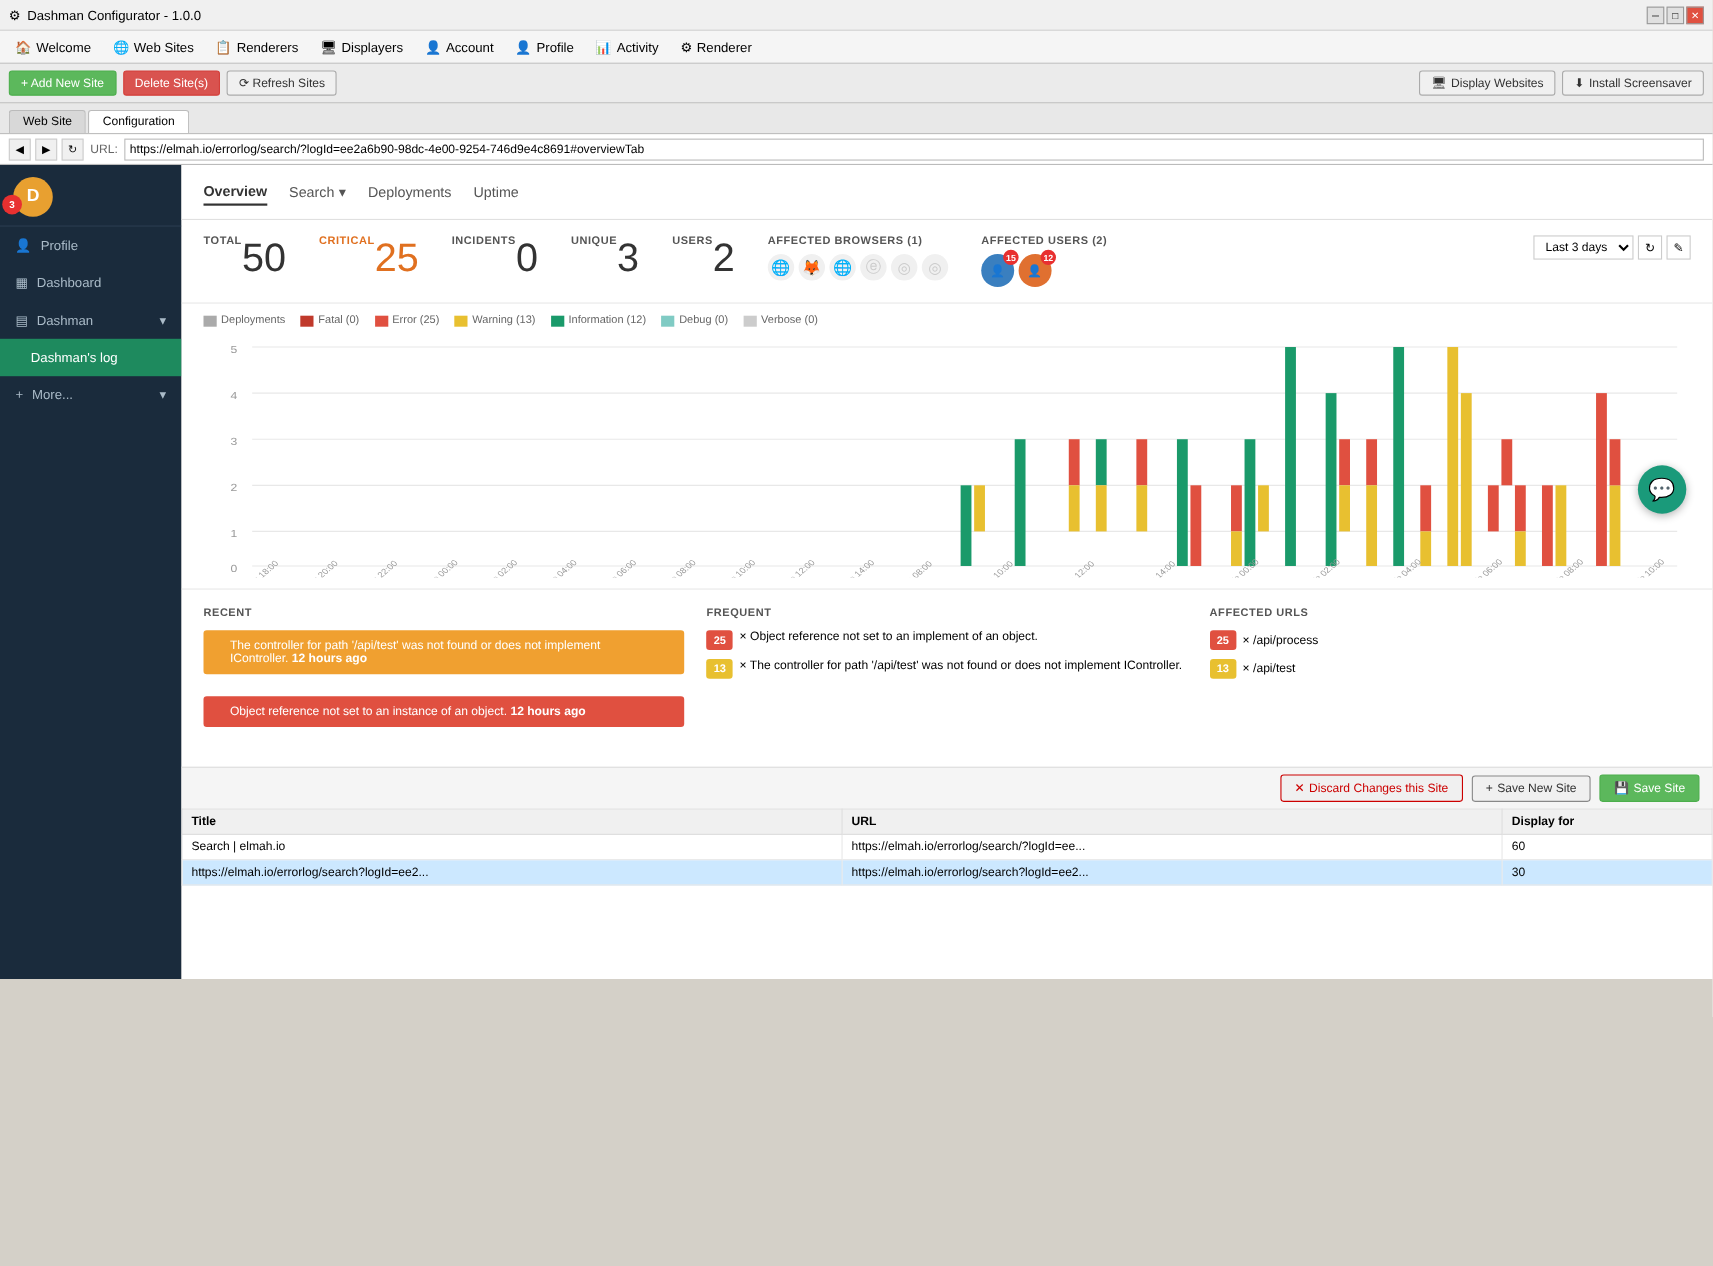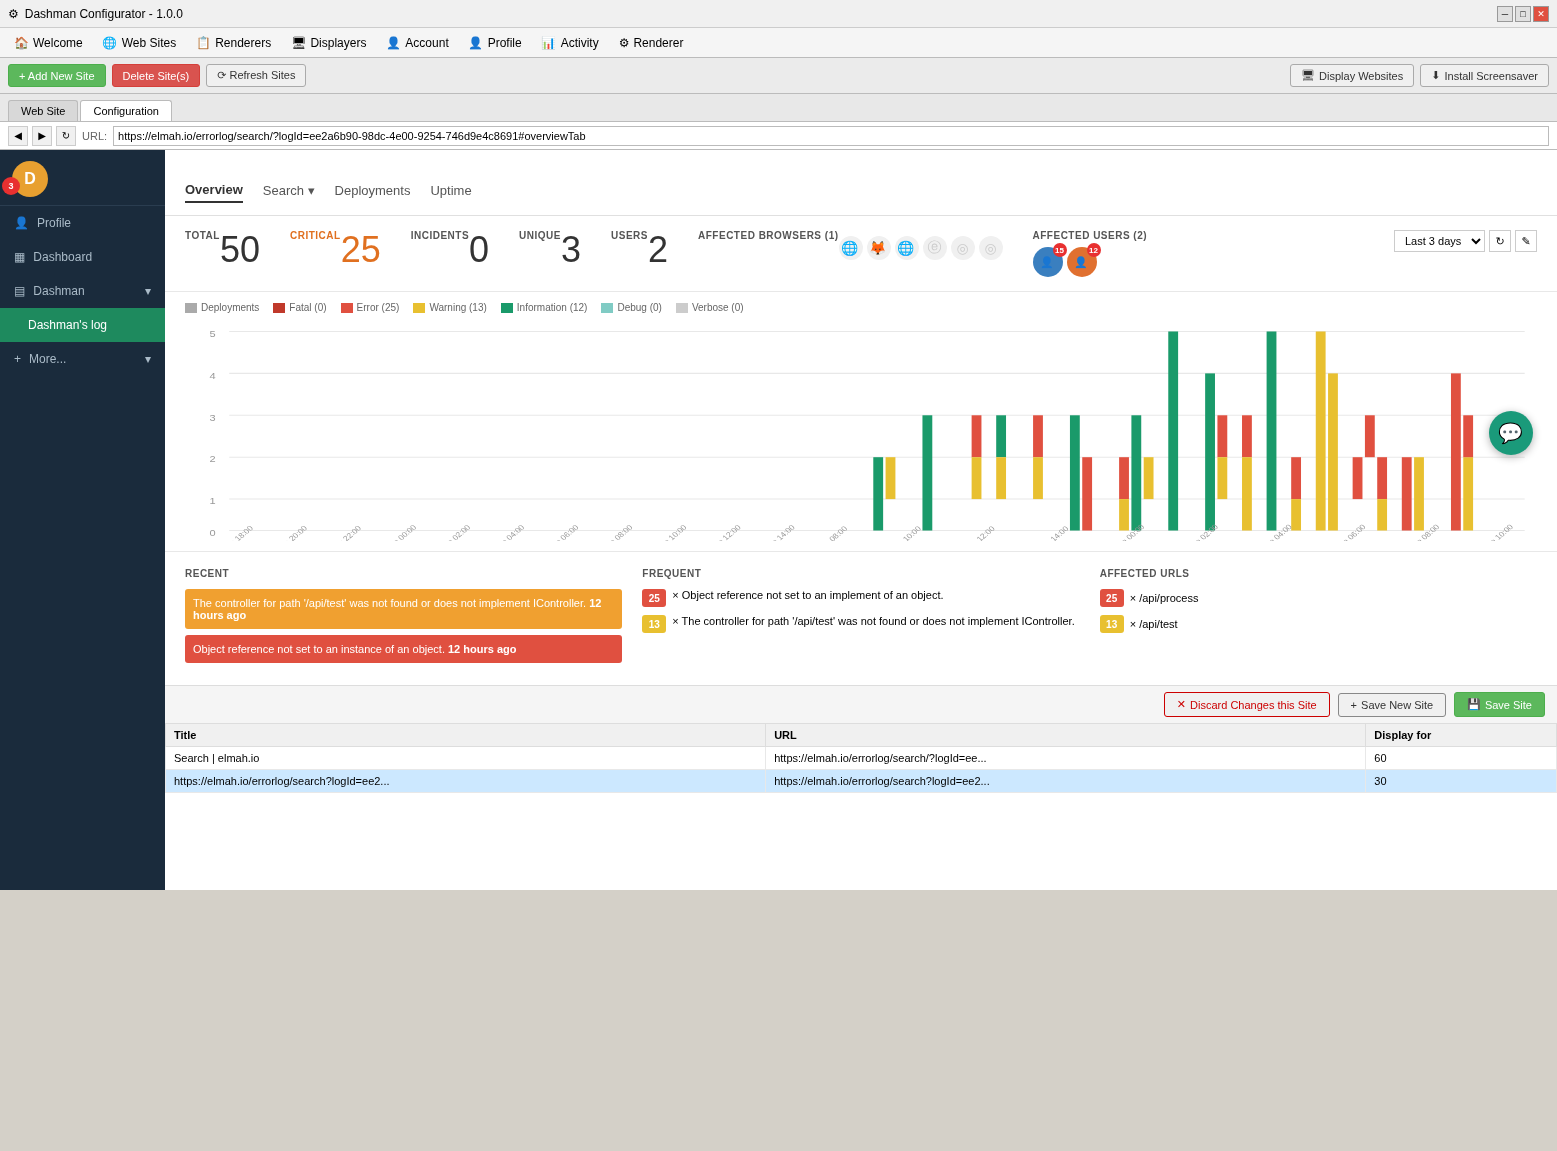--- a/index.html
+++ b/index.html
@@ -183,38 +183,37 @@
       border-bottom: 1px solid #e0e0e0;
       display: flex;
       align-items: center;
       gap: 20px;
     }
     .elmah-nav-item {
       font-size: 13px;
       cursor: pointer;
       padding: 4px 0;
       color: #555;
-      margin-top: 16px;
     }
     .elmah-nav-item.active { color: #333; font-weight: 600; border-bottom: 2px solid #333; }
     .elmah-nav-item.dropdown { display: flex; align-items: center; gap: 4px; }
 
     
     .stats-row {
       display: flex;
       padding: 14px 20px;
       gap: 30px;
       align-items: flex-start;
       border-bottom: 1px solid #e8e8e8;
     }
     .stat-block { display: flex; }
     .stat-label { font-size: 10px; font-weight: 700; color: #555; letter-spacing: 0.5px; text-transform: uppercase; }
     .stat-value { font-size: 36px; font-weight: 300; color: #333; line-height: 1.1; }
     .stat-value.critical { color: #e07020; }
-    .affected-browsers { display: flex; flex-direction: row; }
+    .affected-browsers { display: flex; flex-direction: column; }
     .browser-icons { display: flex; gap: 4px; margin-top: 6px; }
     .browser-icon {
       width: 24px; height: 24px; border-radius: 50%;
       display: flex; align-items: center; justify-content: center;
       font-size: 12px;
     }
     .affected-users { display: flex; flex-direction: column; }
     .user-avatars { display: flex; gap: 4px; margin-top: 6px; }
     .user-avatar {
       width: 30px; height: 30px; border-radius: 50%;
@@ -273,22 +272,22 @@
       gap: 20px;
     }
     .section-block { flex: 1; }
     .section-title {
       font-size: 10px; font-weight: 700; color: #555;
       text-transform: uppercase; letter-spacing: 0.5px;
       margin-bottom: 10px;
     }
     .alert-box {
       border-radius: 3px;
-      padding: 8px 8px;
-      margin-bottom: 6px;
+      padding: 8px 24px;
+      margin-bottom: 20px;
       font-size: 11px;
       color: white;
     }
     .alert-orange { background: #f0a030; }
     .alert-red { background: #e05040; }
     .freq-item {
       display: flex;
       align-items: flex-start;
       gap: 6px;
       margin-bottom: 8px;

